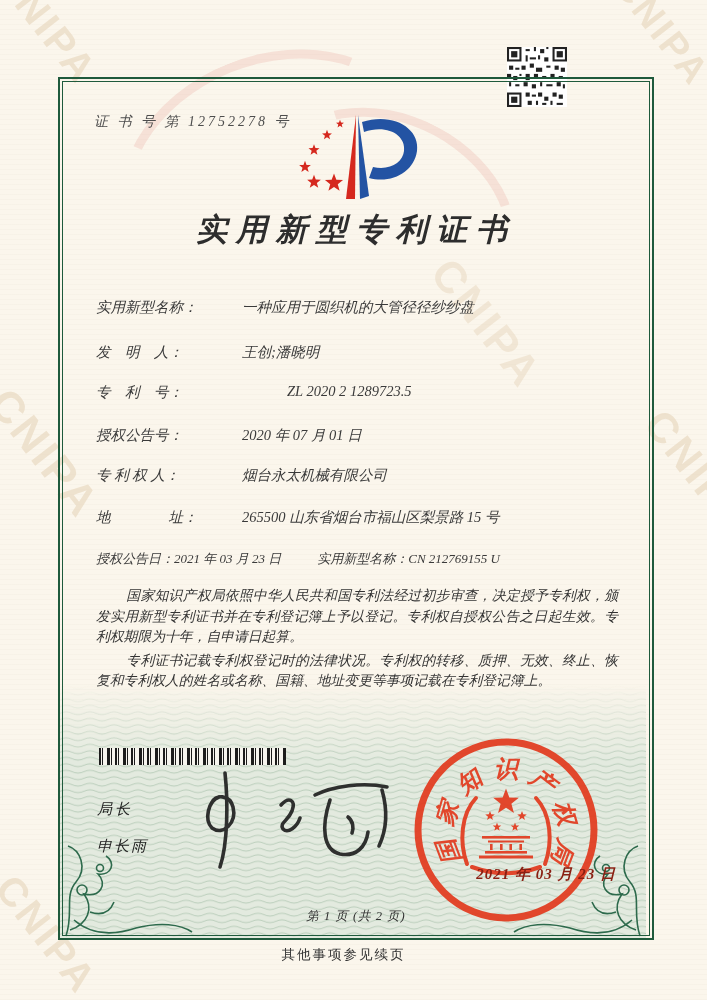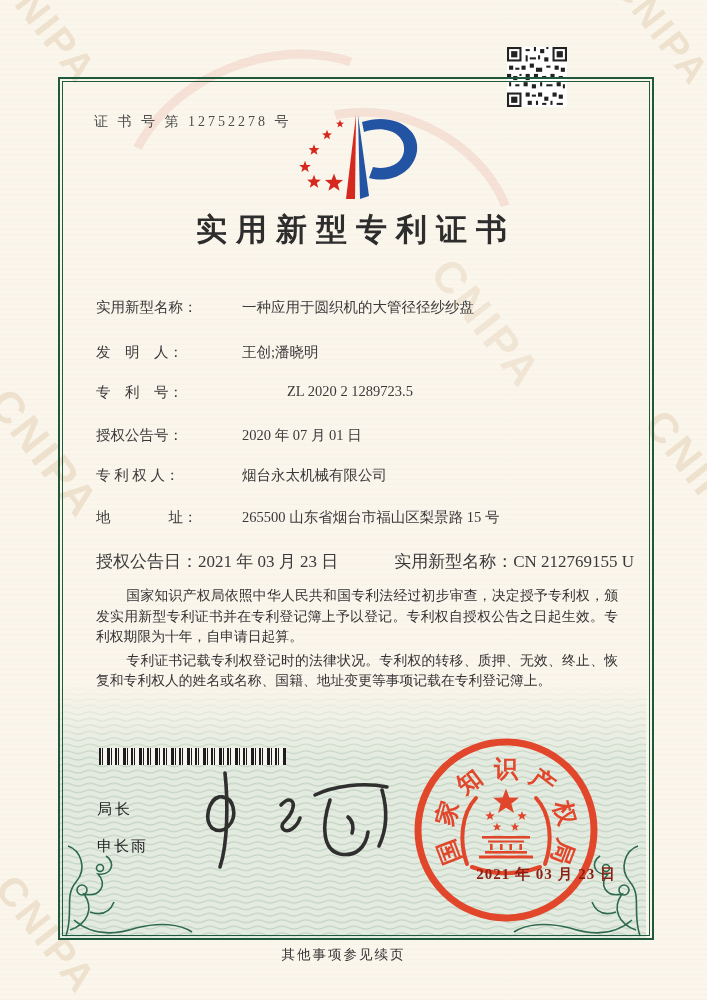--- a/index.html
+++ b/index.html
@@ -4,31 +4,31 @@
 <style>
   html,body{margin:0;padding:0;background:#e9e4d8;}
   .page{position:relative;width:707px;height:1000px;margin:0 auto;background:#fbf6ec;overflow:hidden;
         font-family:"Liberation Serif","DejaVu Serif",serif;color:#333;}
   .page::before{content:"";position:absolute;inset:0;
         background:repeating-linear-gradient(0deg,rgba(190,180,160,.06) 0 1px,transparent 1px 5px);}
   .wm{position:absolute;font-family:"Liberation Sans","DejaVu Sans",sans-serif;font-weight:700;
       color:#e5d2b6;letter-spacing:3px;transform:rotate(52deg);opacity:.55;z-index:1;user-select:none;}
   .arc{position:absolute;border:9px solid transparent;border-top-color:rgba(236,176,164,.30);
        border-radius:50%;z-index:1;}
-  .frame{position:absolute;left:58px;top:77px;width:592px;height:859px;border:2px solid #1f5a3c;z-index:2;}
+  .frame{position:absolute;left:58px;top:77px;width:592px;height:859px;border:2px solid #1f5a3c;z-index:2;font-style:italic;}
   .frame::after{content:"";position:absolute;inset:2px;border:1px solid #1f5a3c;pointer-events:none;}
   .cert-no{position:absolute;left:34px;top:34px;font-size:14px;letter-spacing:3px;color:#4d4d4d;}
   .logo{position:absolute;left:222px;top:30px;}
   .qr{position:absolute;left:507px;top:47px;}
   .title{position:absolute;left:0;right:0;top:130px;text-align:center;font-size:31px;font-weight:700;
          letter-spacing:9px;color:#2d2d2d;}
   .frow{position:absolute;left:36px;right:26px;display:flex;font-size:14.5px;color:#3a3a3a;}
   .flabel{white-space:pre;width:140px;flex:none;}
   .fvalue{margin-left:6px;white-space:pre;}
-  .grantrow{position:absolute;left:36px;top:471px;display:flex;gap:56px;font-size:17px;color:#3a3a3a;}
+  .grantrow{position:absolute;left:36px;top:471px;display:flex;gap:36px;font-size:13px;color:#3a3a3a;}
   .body-text{position:absolute;left:36px;right:34px;top:504px;font-size:13.8px;line-height:20.5px;
              text-align:justify;color:#333;}
   .body-text p{margin:3px 0 3px 0;text-indent:2.2em;}
   .band{position:absolute;left:0;bottom:0;z-index:0;}
   .barcode{position:absolute;left:39px;top:669px;width:187px;height:17px;z-index:2;
      background:repeating-linear-gradient(90deg,#1c1c1c 0 2px,#f6f4ee 2px 3px,#1c1c1c 3px 4px,
      #f6f4ee 4px 8px,#1c1c1c 8px 11px,#f6f4ee 11px 12px,#1c1c1c 12px 13px,#f6f4ee 13px 16px);}
   .signer-role{position:absolute;left:37px;top:721px;font-size:15px;letter-spacing:3px;color:#222;z-index:2;}
   .signer-name{position:absolute;left:37px;top:758px;font-size:15px;letter-spacing:2px;color:#222;z-index:2;}
   .signature{position:absolute;left:125px;top:688px;z-index:2;}
@@ -249,16 +249,17 @@
         <rect x="-27" y="25.5" width="54" height="3"></rect>
         <g fill="none" stroke="#e23b1f" stroke-width="4" stroke-linecap="round">
           <path d="M-39,34 C-47,12 -45,-16 -30,-32"></path>
           <path d="M39,34 C47,12 45,-16 30,-32"></path>
           <path d="M-34,37 C-12,45 12,45 34,37"></path>
         </g>
       </g>
     </svg>
     <div class="seal-date">2021 年 03 月 23 日</div>
 
+    <div class="page-num">第 1 页 (共 2 页)</div>
   </div>
 
   <div class="note">其他事项参见续页</div>
 </div>
 
 </body></html>

